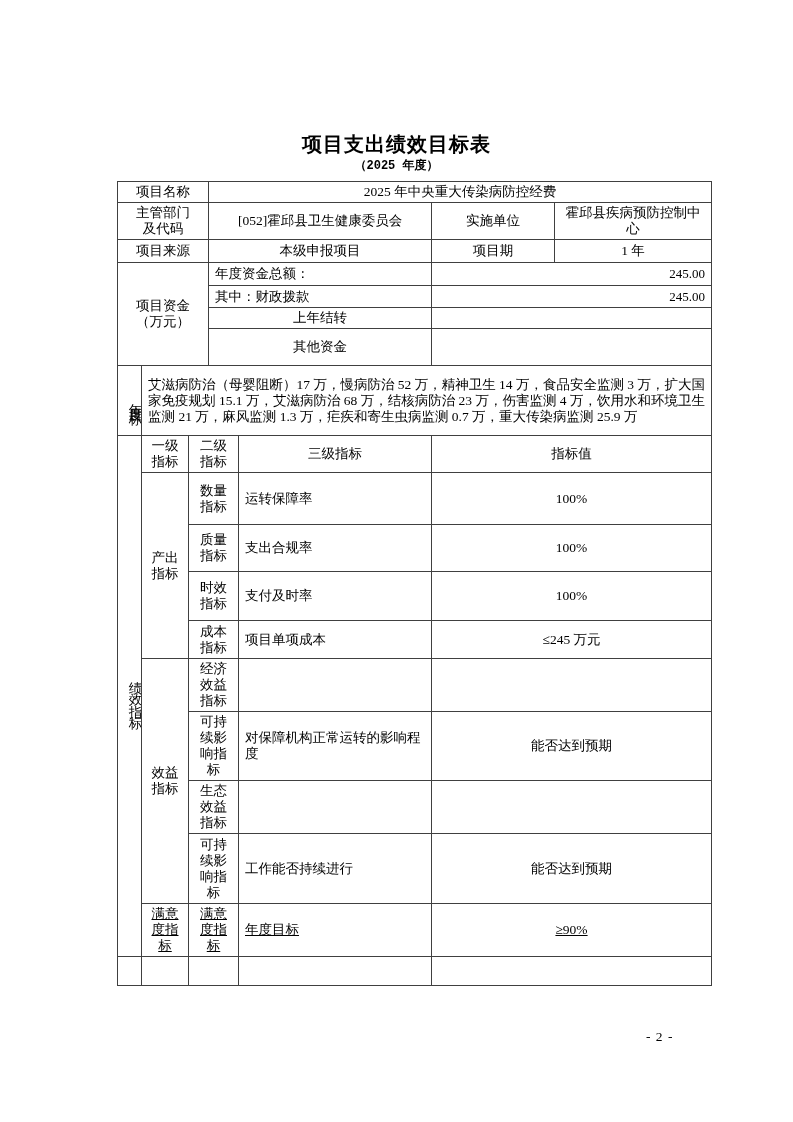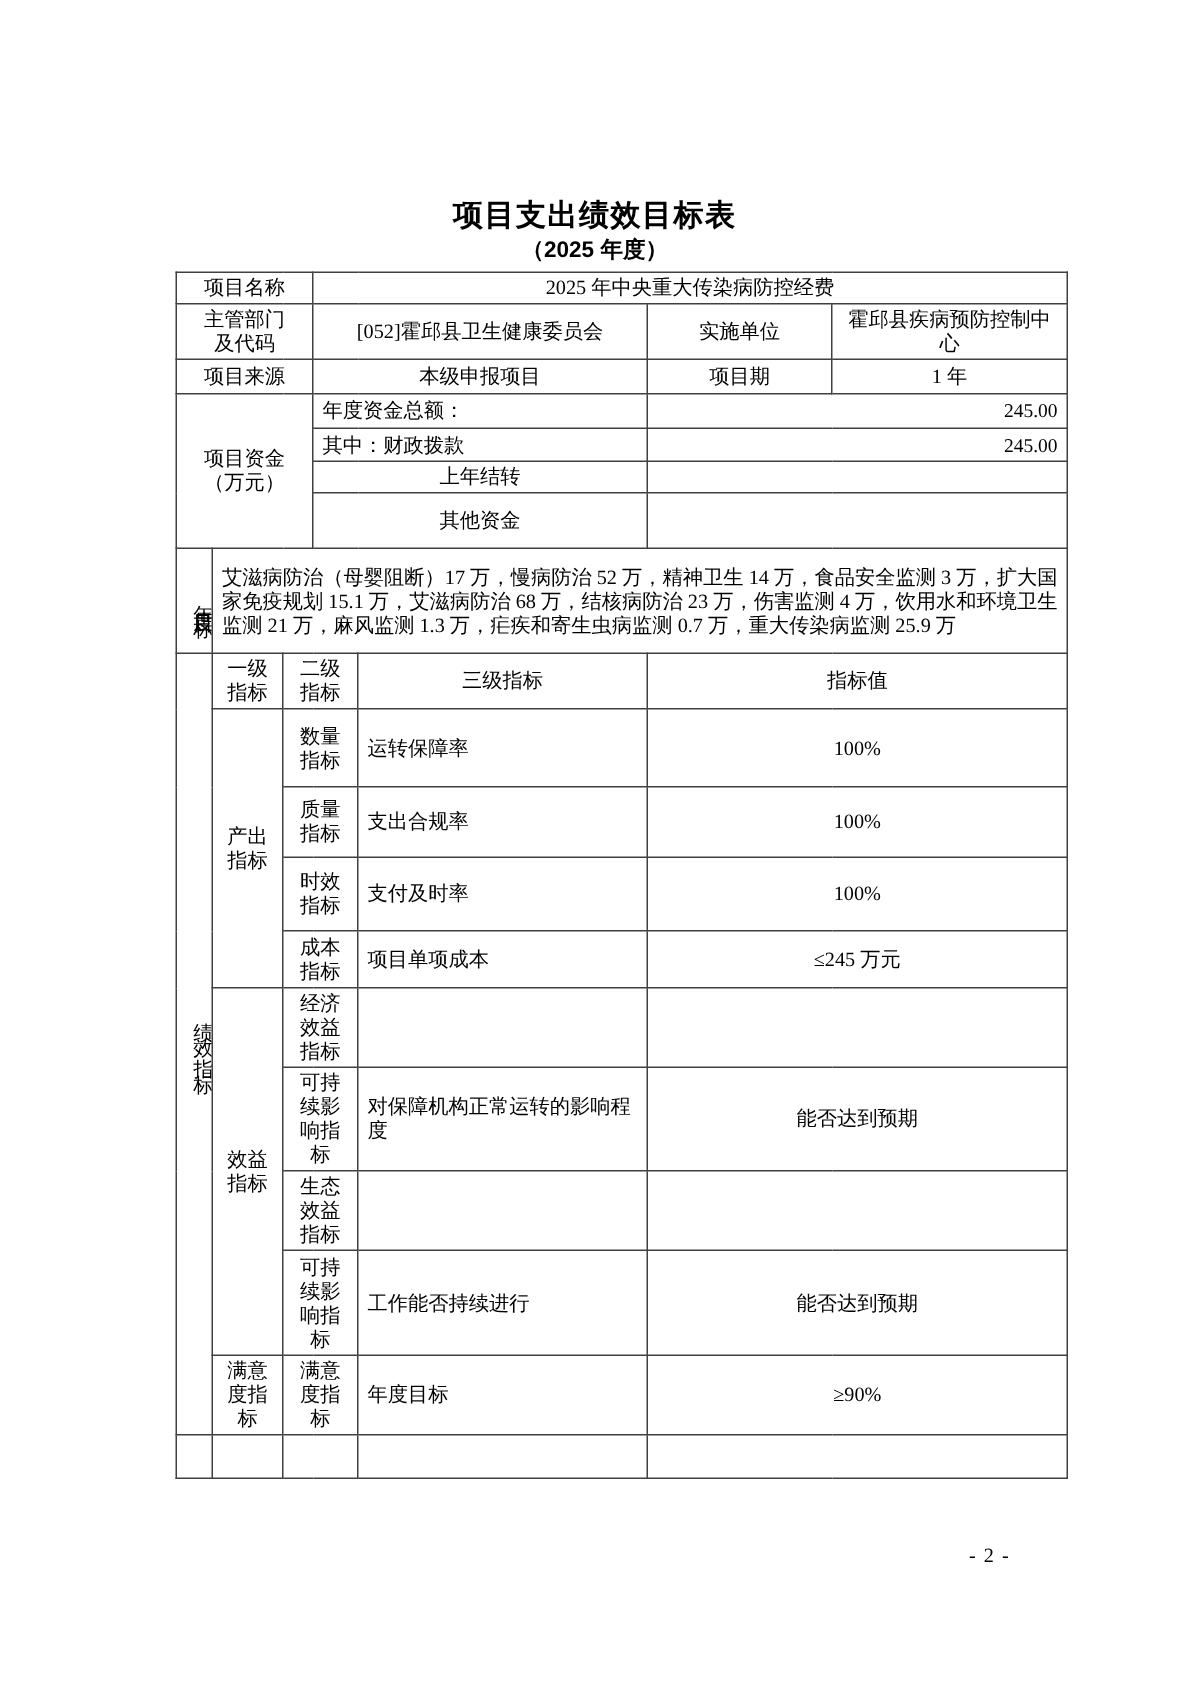--- a/index.html
+++ b/index.html
@@ -17,22 +17,22 @@
     padding-top: 133px;
     text-align: center;
     font-family: "Liberation Sans", "DejaVu Sans", sans-serif;
     font-size: 20px;
     font-weight: 700;
     letter-spacing: 1px;
     line-height: 22px;
   }
   .subtitle {
     text-align: center;
-    font-family: Liberation Sans, sans-serif;
-    font-size: 15px;
+    font-family: Liberation Mono, monospace;
+    font-size: 12px;
     font-weight: 700;
     margin-top: 4px;
     line-height: 15px;
   }
   table.main {
     border-collapse: collapse;
     table-layout: fixed;
     width: 594px;
     margin: 7px 0 0 117px;
     font-size: 13.5px;
@@ -76,21 +76,21 @@
   .rg  { height: 70px; }
   .rih { height: 32px; }
   .rd0 { height: 52px; }
   .rd1 { height: 47px; }
   .rd2 { height: 49px; }
   .rd3 { height: 38px; }
   .rd4 { height: 53px; }
   .rd5 { height: 47px; }
   .rd6 { height: 50px; }
   .rd7 { height: 70px; }
-  .rd8 { height: 51px; }
+  .rd8 { height: 51px; text-decoration: underline; }
   .rem { height: 29px; }
   .footer {
     position: absolute;
     left: 646px;
     top: 1029px;
     font-size: 13.5px;
     letter-spacing: 1px;
   }
 </style>
 </head>

